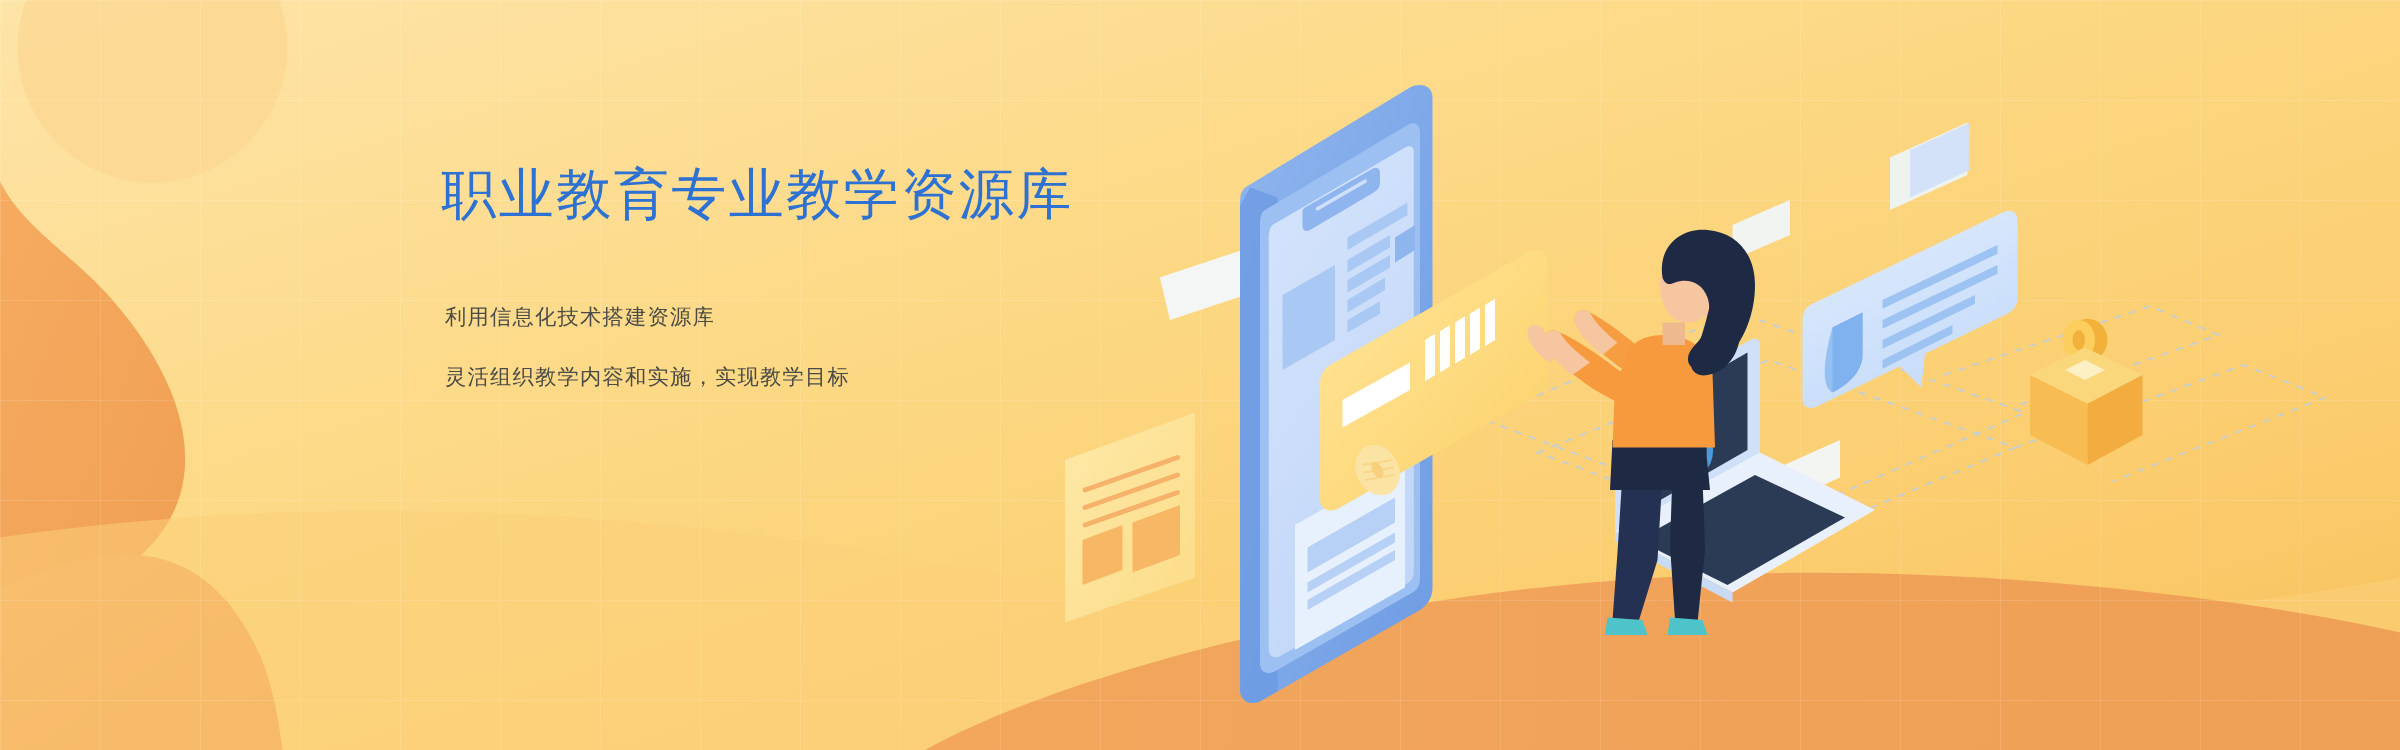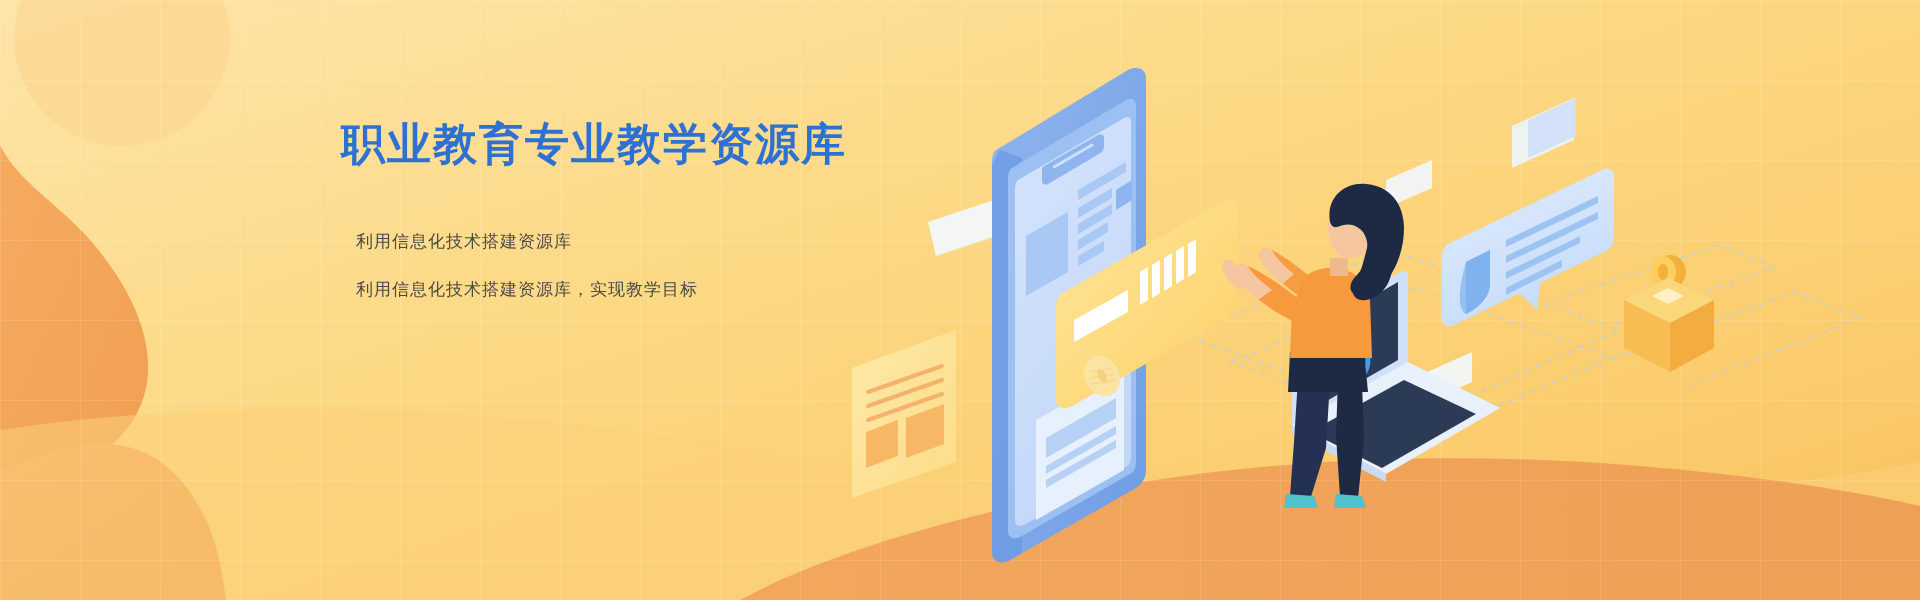--- a/index.html
+++ b/index.html
@@ -19,24 +19,24 @@
     background-size:80px 80px;
     opacity:.55;
   }
   svg.layer{pointer-events:none;}
 
   
   #text-block{
     position:absolute;left:341px;top:117px;width:640px;z-index:30;
   }
   #banner-title{
-    margin:0;
+    margin:12px;
     font-size:44px;
     line-height:1.22;
-    font-weight:bold;
+    font-weight:normal;
     color:#2d72d2;
     letter-spacing:2px;
     white-space:nowrap;
   }
   .banner-sub{
     margin:15px;
     font-size:17px;
     color:#4a4a46;
     letter-spacing:1px;
     white-space:nowrap;
@@ -297,16 +297,16 @@
                C1348,290 1350,282 1356,276 C1366,266 1370,250 1366,238
                C1362,226 1350,222 1340,226 C1336,228 1332,228 1330,222 Z" fill="#1e2a44"></path>
       <path d="M1368,244 C1382,240 1392,250 1392,266 C1392,284 1380,298 1366,300
                C1356,302 1350,294 1354,286 C1360,276 1364,260 1368,244 Z" fill="#1e2a44"></path>
     </g>
   </svg>
 
   <div id="text-block">
     <h1 id="banner-title">职业教育专业教学资源库</h1>
     <p id="sub-line-1" class="banner-sub">利用信息化技术搭建资源库</p>
-    <p id="sub-line-2" class="banner-sub">利用信息化技术搭建资源库，实现教学目标</p>
+    <p id="sub-line-2" class="banner-sub">灵活组织教学内容和实施，实现教学目标</p>
   </div>
 
 </div>
 
 </body></html>

